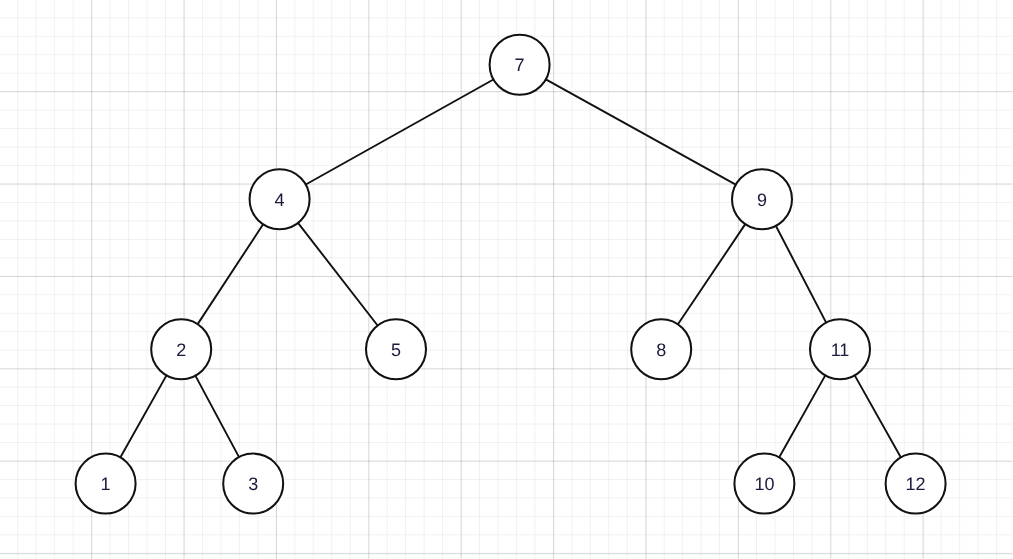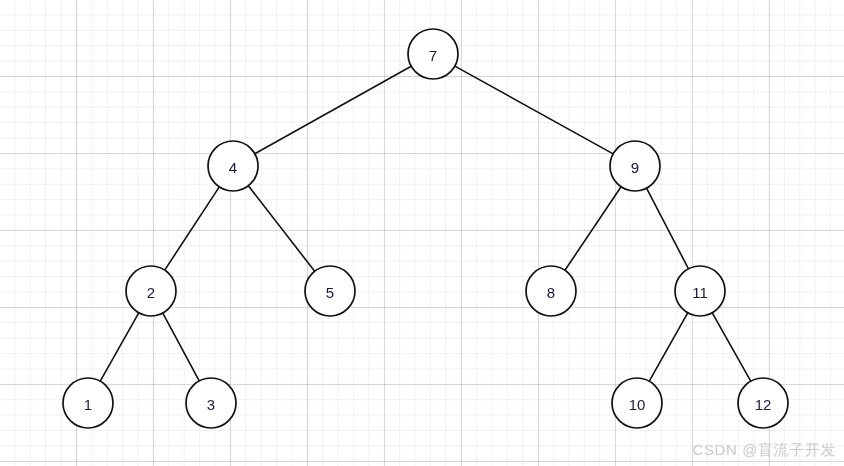--- a/index.html
+++ b/index.html
@@ -123,15 +123,14 @@
           <circle cx="637" cy="403" r="25" class="node-circle"></circle>
           <text x="637" y="404" class="node-label">10</text>
         </g>
         <g>
           <circle cx="763" cy="403" r="25" class="node-circle"></circle>
           <text x="763" y="404" class="node-label">12</text>
         </g>
       </g>
   </svg>
 
-  <div id="watermark">CSDN @盲流子开发</div>
 
 </div>
 
 </body></html>

